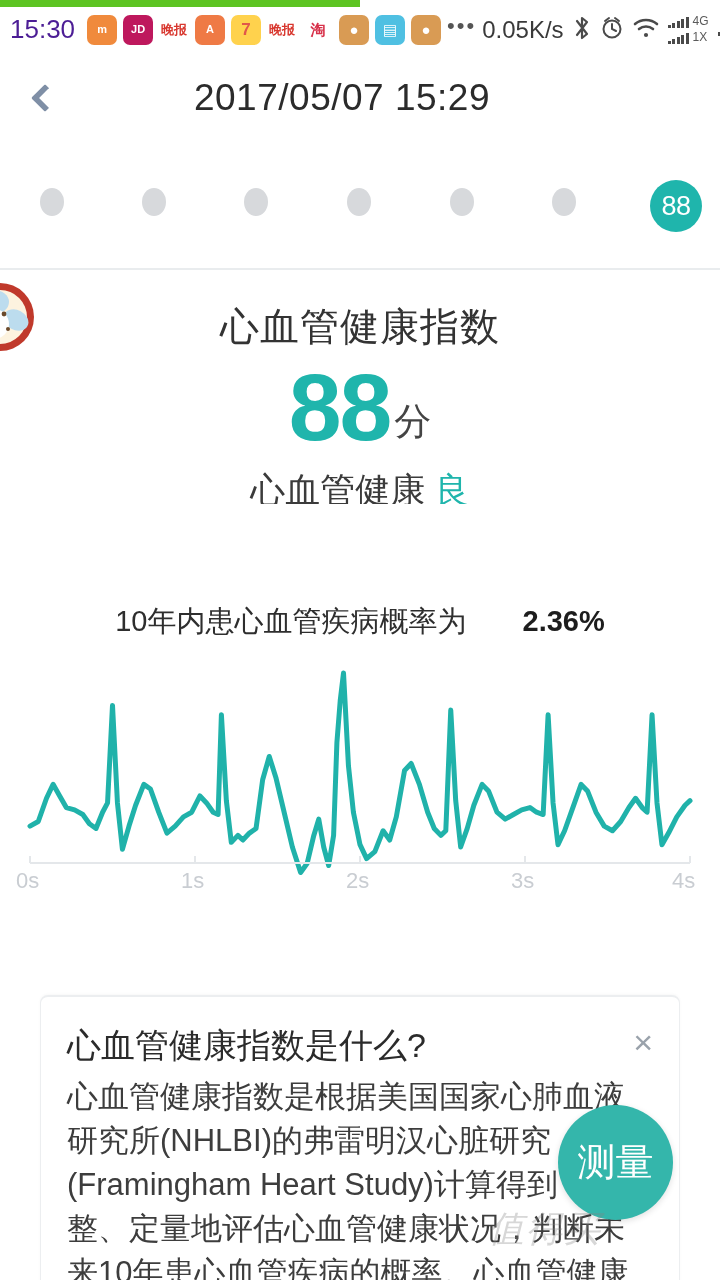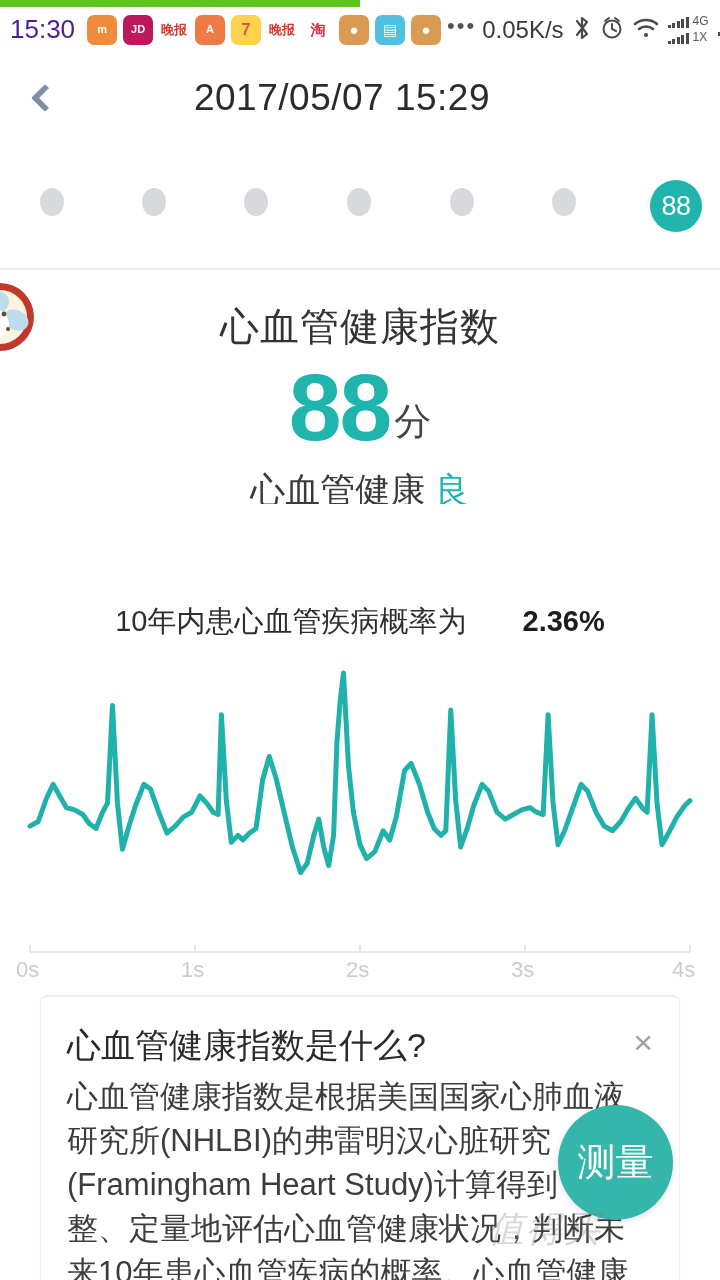--- a/index.html
+++ b/index.html
@@ -110,21 +110,21 @@
   .score-sub .lvl { color:#1fb5ac; }
   .score-clip { position:absolute; top:0; left:0; width:720px; height:232px; overflow:hidden; }
 
   
   .prob { position:absolute; top:602px; left:0; width:720px; text-align:center; font-size:29px; color:#2e2e2e; }
   .prob b { font-weight:bold; color:#1d1d1d;margin-left:48px; }
 
   
   .chart { position:absolute; top:655px; left:0; width:720px; height:290px; }
   .chart svg { display:block; }
-  .xlabels { position:absolute; top:957px; left:0; width:720px; height:36px; }
+  .xlabels { position:absolute; top:868px; left:0; width:720px; height:36px; }
   .xlabel { position:absolute; font-size:22px; color:#c9cdd2; }
 
   
   .card {
     position:absolute; top:995px; left:40px; width:640px; height:300px;
     background:#ffffff; border:1px solid #eceef0; border-top:2px solid #eceef0;
     border-radius:8px 8px 0 0; overflow:hidden;
     box-shadow:0 -1px 3px rgba(0,0,0,0.03);
   }
   .card-head { position:relative; padding:26px 30px 0 26px; }

